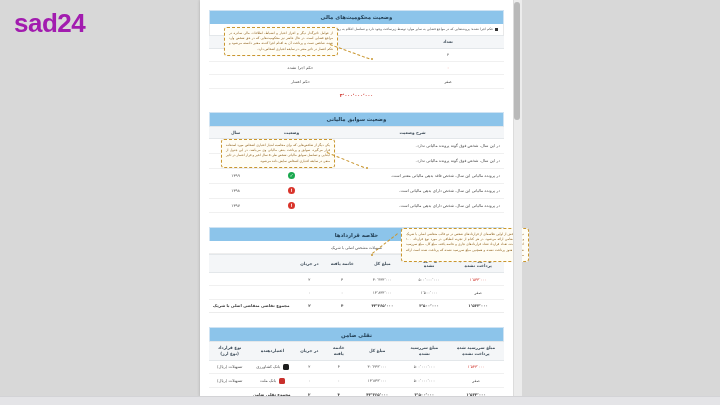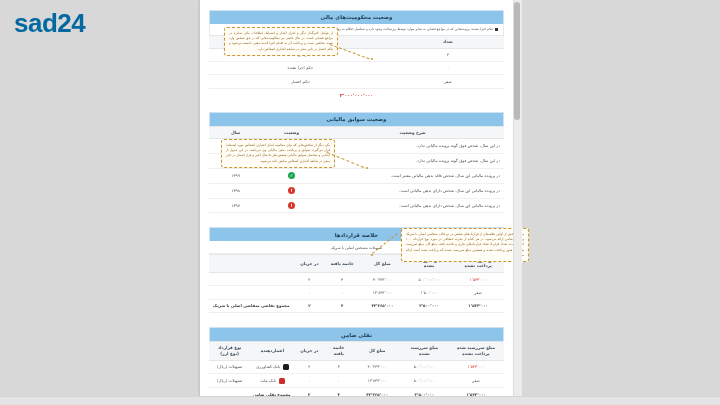--- a/index.html
+++ b/index.html
@@ -6,21 +6,21 @@
   body{
     width:720px;height:405px;overflow:hidden;
     background:#d8d8d8;
     font-family:"DejaVu Sans","Liberation Sans",sans-serif;
     position:relative;
   }
   
   #watermark{
     position:absolute;left:14px;top:8px;
     font-family:"Liberation Sans",sans-serif;
-    font-size:26px;font-weight:700;color:#0369a1;
+    font-size:26px;font-weight:700;color:#a21caf;
     letter-spacing:-0.5px;direction:ltr;
   }
   
   #page{
     position:absolute;left:200px;top:0px;
     width:313px;height:397px;
     background:#ffffff;
     box-shadow:0 0 3px rgba(0,0,0,.22);
     overflow:hidden;
     direction:rtl;

